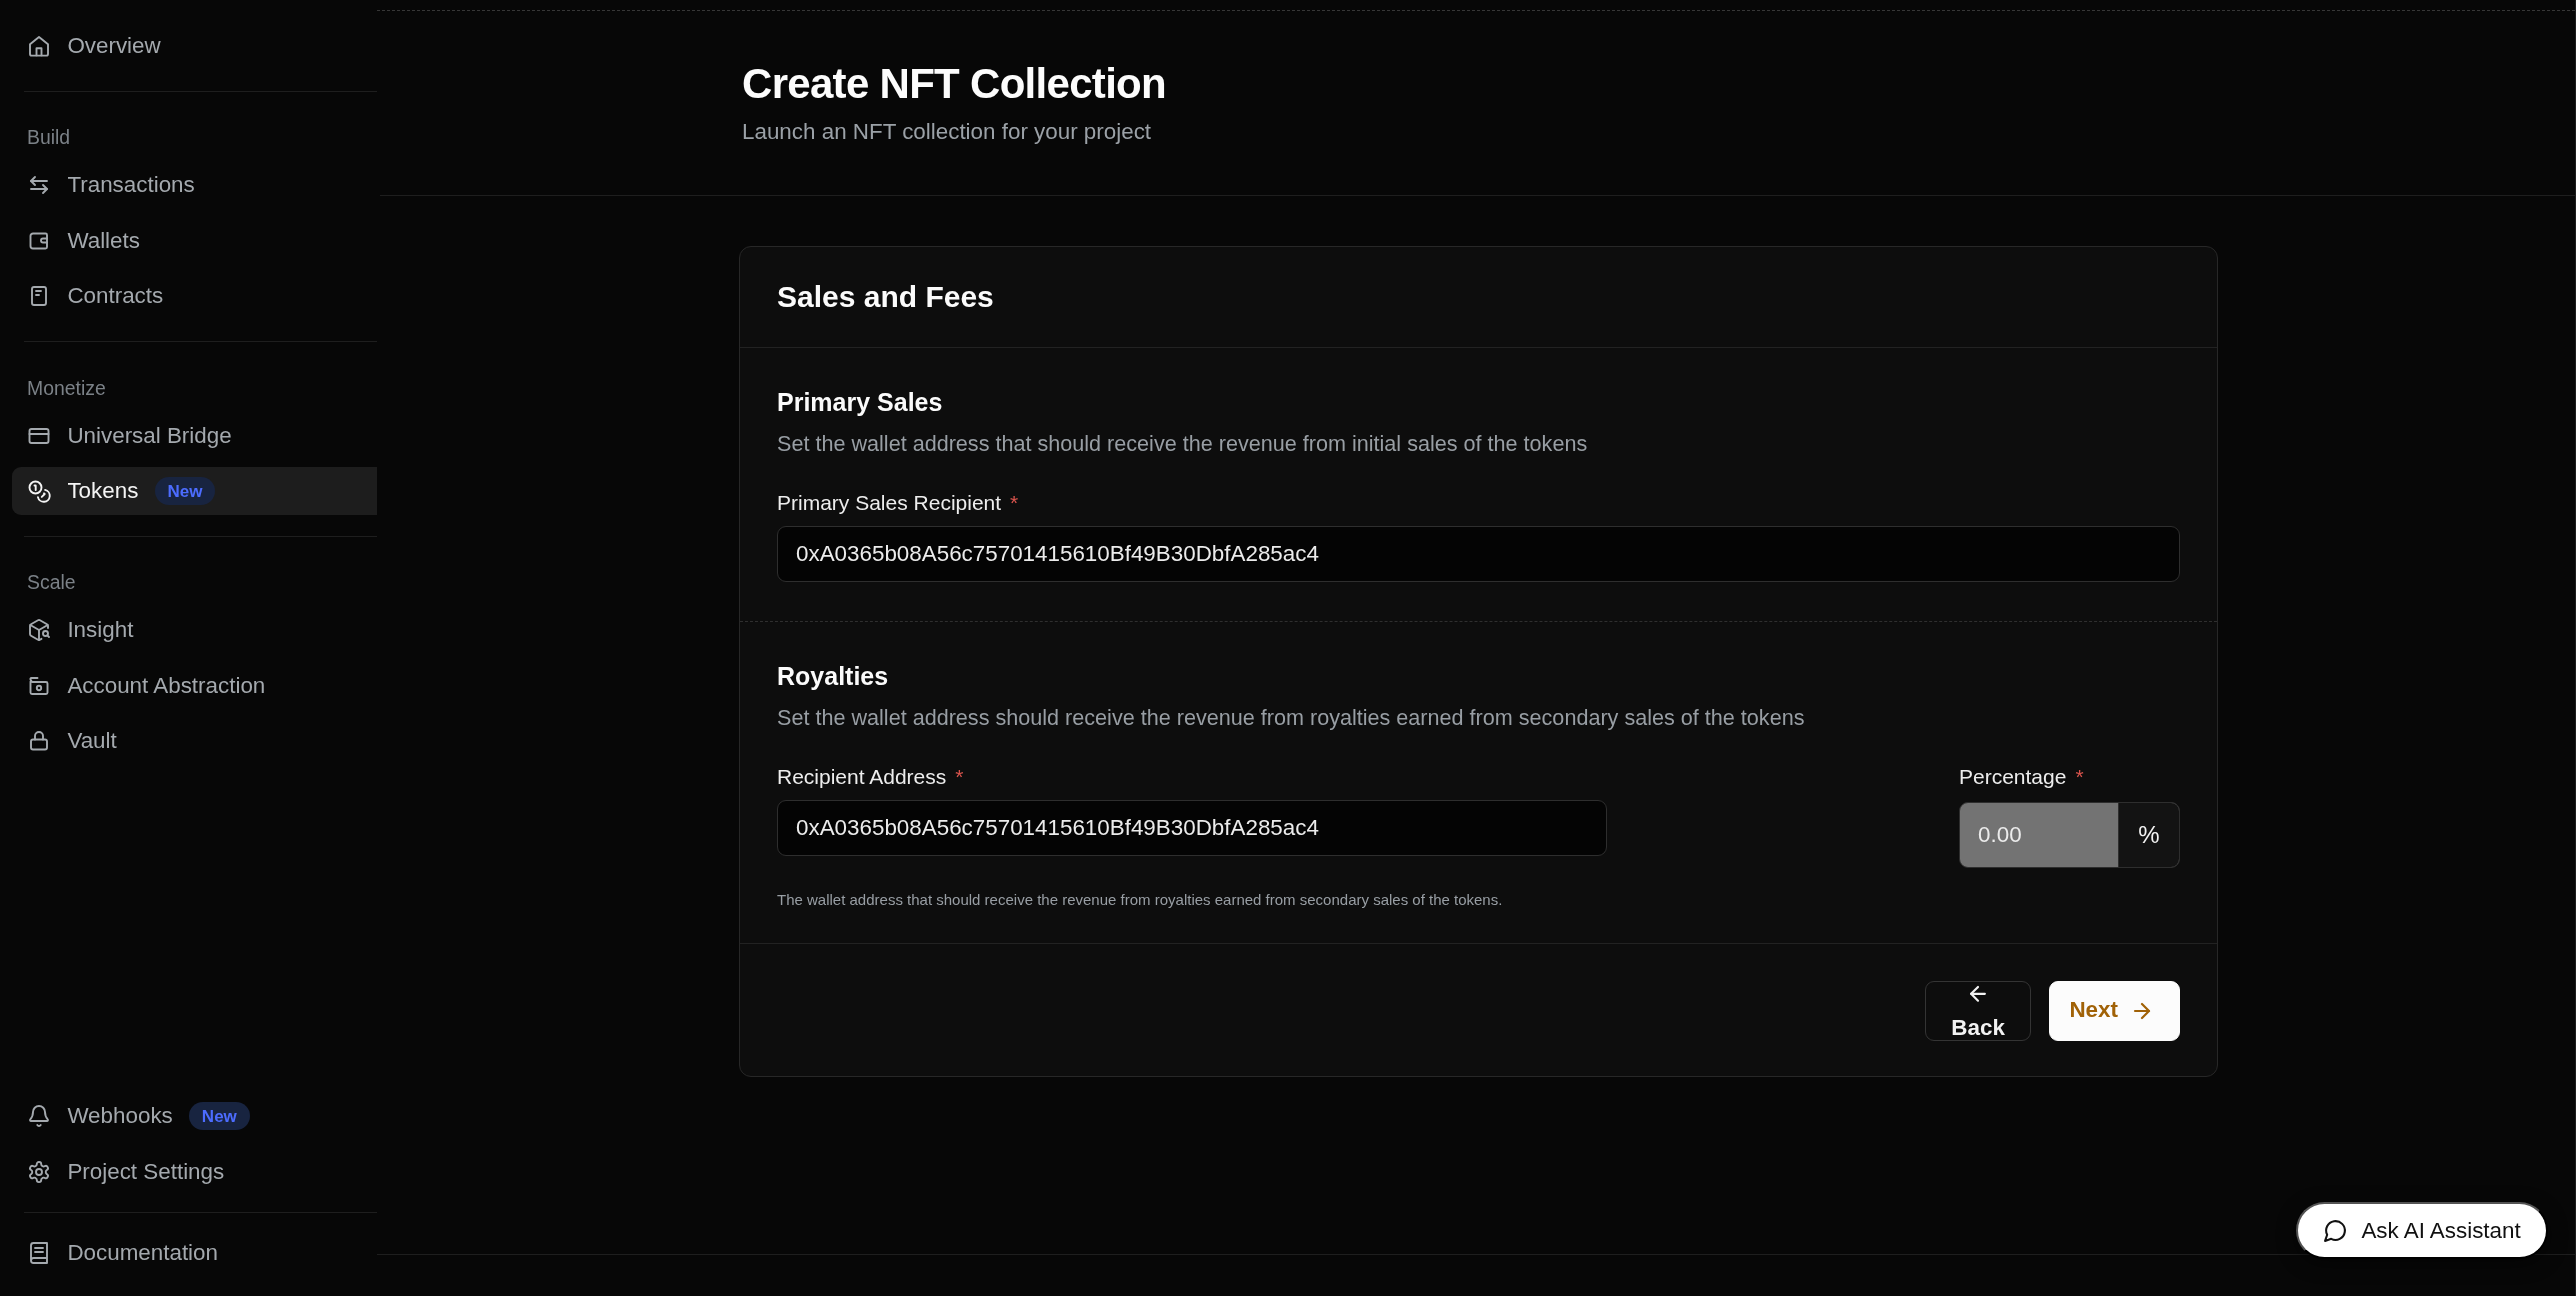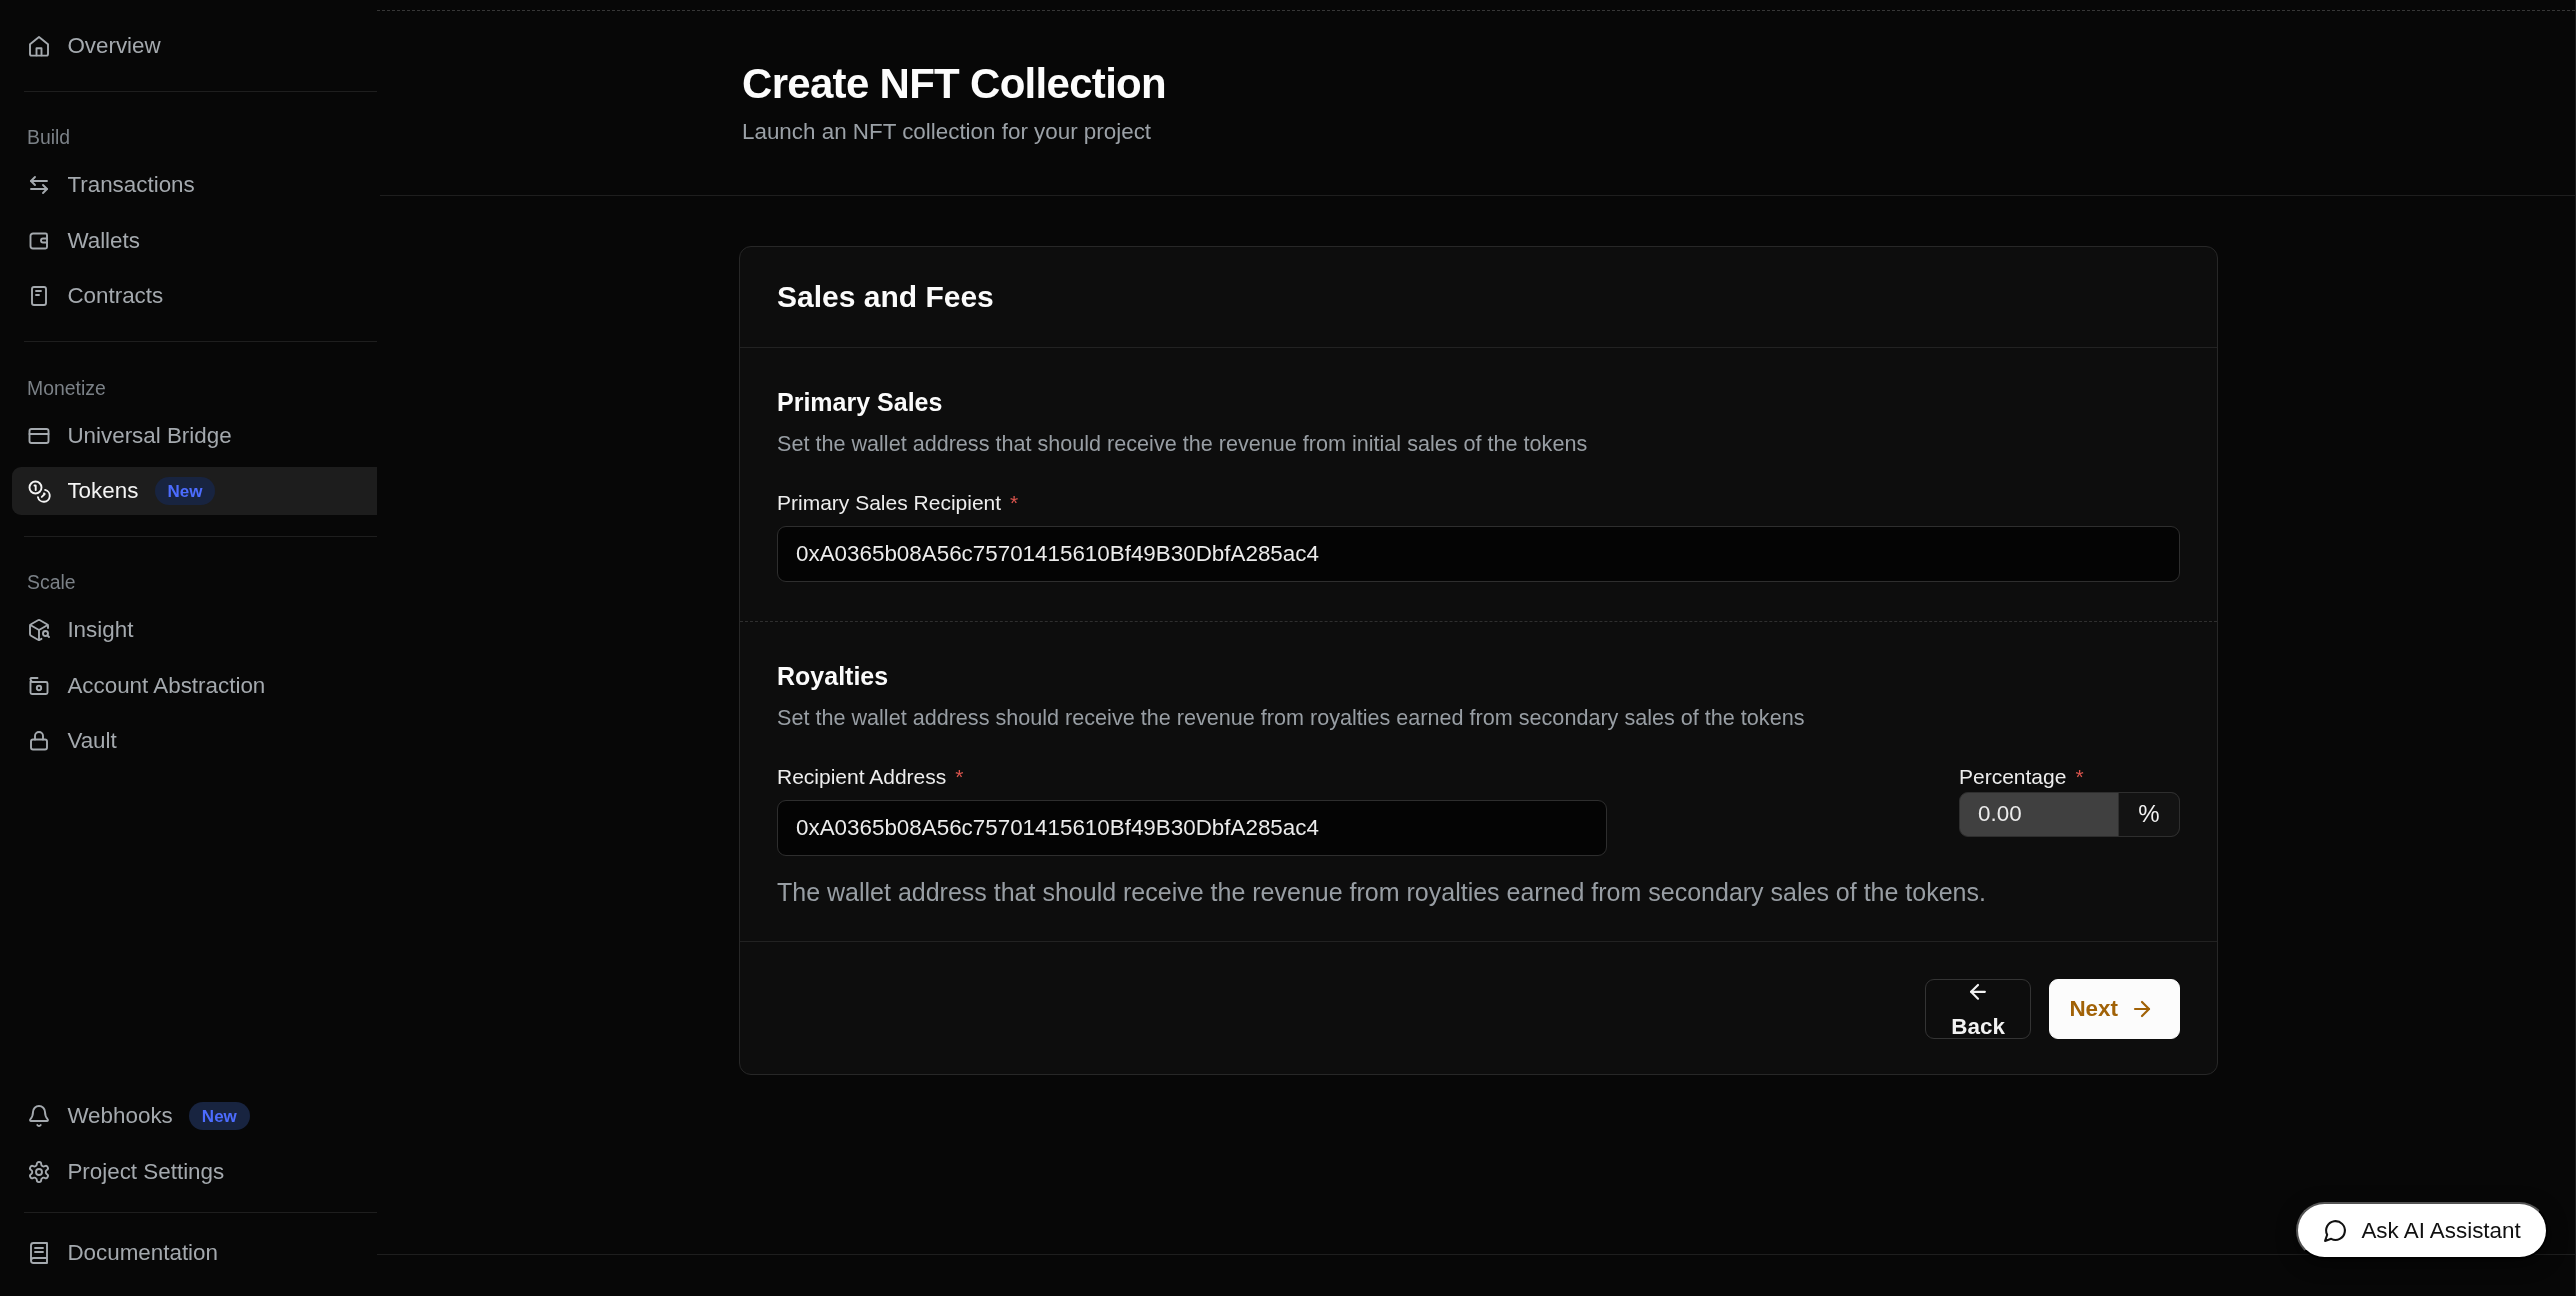--- a/index.html
+++ b/index.html
@@ -47,27 +47,27 @@
     font-size:21px; font-weight:500; color:#ededed; line-height:1; }
   .req { color:#d9544d; font-size:21px; }
   .tw-input { display:block; width:100%; height:56px; margin-top:13.4px; background:#040404;
     border:0.7px solid #2e2e2e; border-radius:9px; padding:0 18px; font-size:22.4px; color:#ececec;
     font-family:"Liberation Sans","DejaVu Sans",sans-serif; outline:none; }
   .sec-primary { padding-bottom:39px; border-bottom:0.7px dashed #2f2f2f; }
   .roy-row { display:flex; align-items:flex-start; }
   .roy-col-recipient { width:830px; flex:none; }
   .roy-col-recipient .tw-input { width:830px; }
   .roy-col-pct { width:221px; flex:none; margin-left:auto; }
-  .pct-group { display:flex; height:45px; margin-top:5px; border:0.7px solid #2e2e2e;
-    border-radius:9px; overflow:hidden; background:#404040; }
+  .pct-group { display:flex; height:66px; margin-top:15px; border:0.7px solid #2e2e2e;
+    border-radius:9px; overflow:hidden; background:#737373; }
   .pct-group input { flex:1 1 auto; min-width:0; background:transparent; border:none; outline:none;
     padding:0 18px; font-size:22.4px; color:#ececec; font-family:"Liberation Sans","DejaVu Sans",sans-serif; }
   .pct-suffix { width:61px; flex:none; display:flex; align-items:center; justify-content:center;
     background:#131313; border-left:0.7px solid #2e2e2e; color:#f2f2f2; font-size:24px; }
-  .helper { margin-top:24px; font-size:25px; color:#989ea4; line-height:1; }
+  .helper { margin-top:24px; font-size:15px; color:#989ea4; line-height:1; }
   .sec-royalties { padding-bottom:36px; border-bottom:0.7px solid #222; }
   .card-footer { display:flex; justify-content:flex-end; align-items:center; gap:18.6px;
     padding:37px 37px 35px; }
   .btn { display:flex; align-items:center; gap:12px; height:60px; padding:0 25px;
     border-radius:9px; font-size:22.4px; font-weight:600; cursor:pointer; line-height:1; }
   .btn svg { width:24px; height:24px; stroke:currentColor; fill:none; stroke-width:2.2;
     stroke-linecap:round; stroke-linejoin:round; }
   .btn-back { background:transparent; border:0.7px solid #343434; color:#f2f2f2;flex-direction:column; }
   .btn-next { background:#fcfcfc; border:0.7px solid #fcfcfc; color:#a16207;padding-left:19px; }
 

